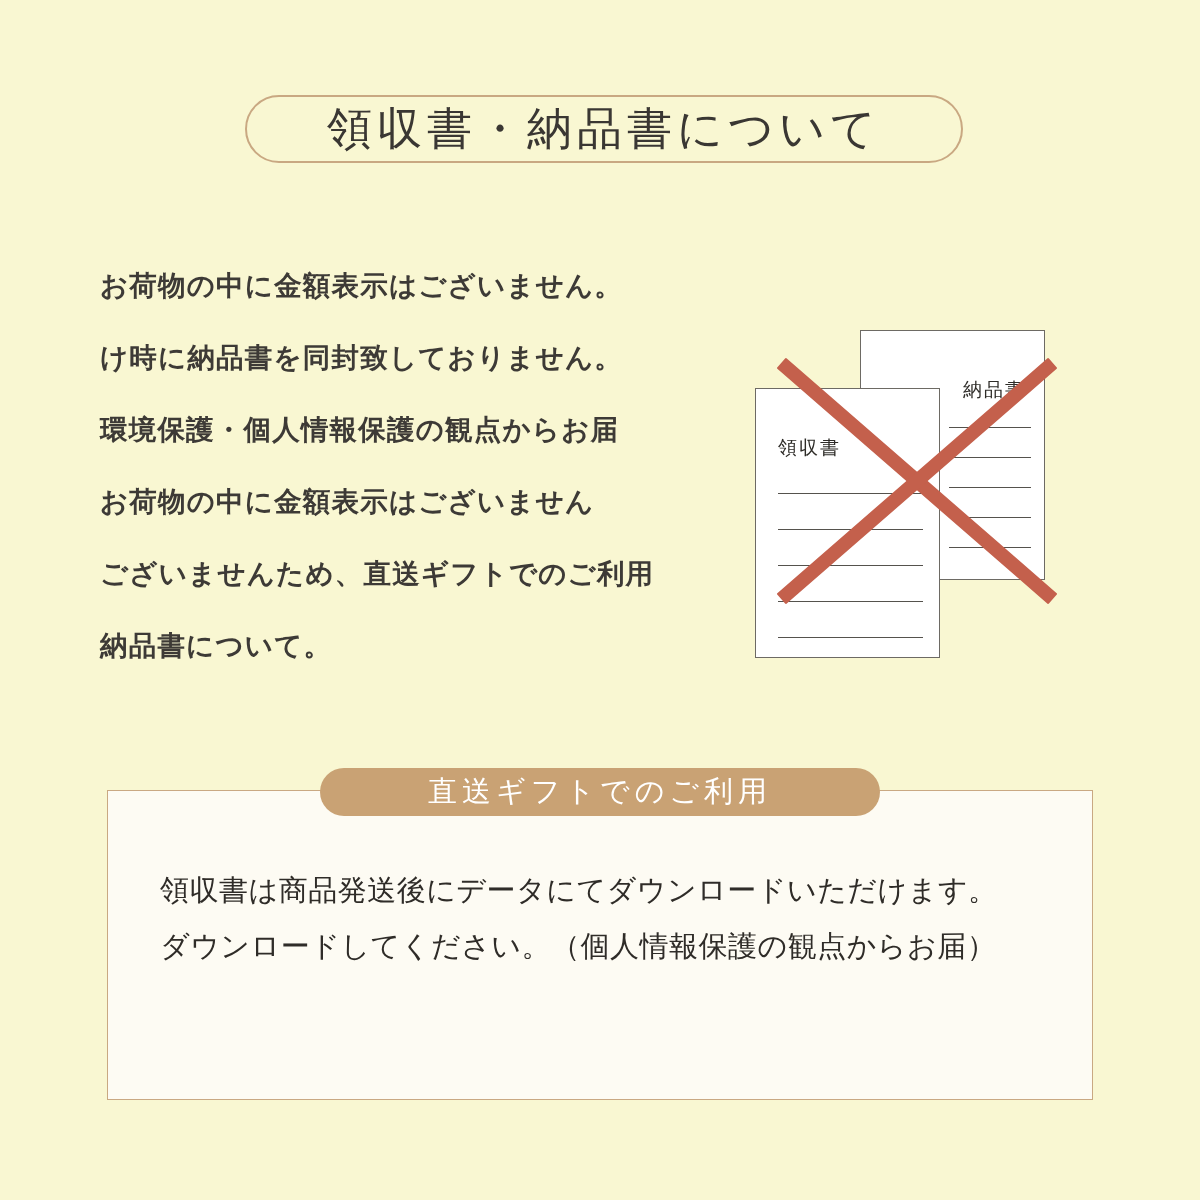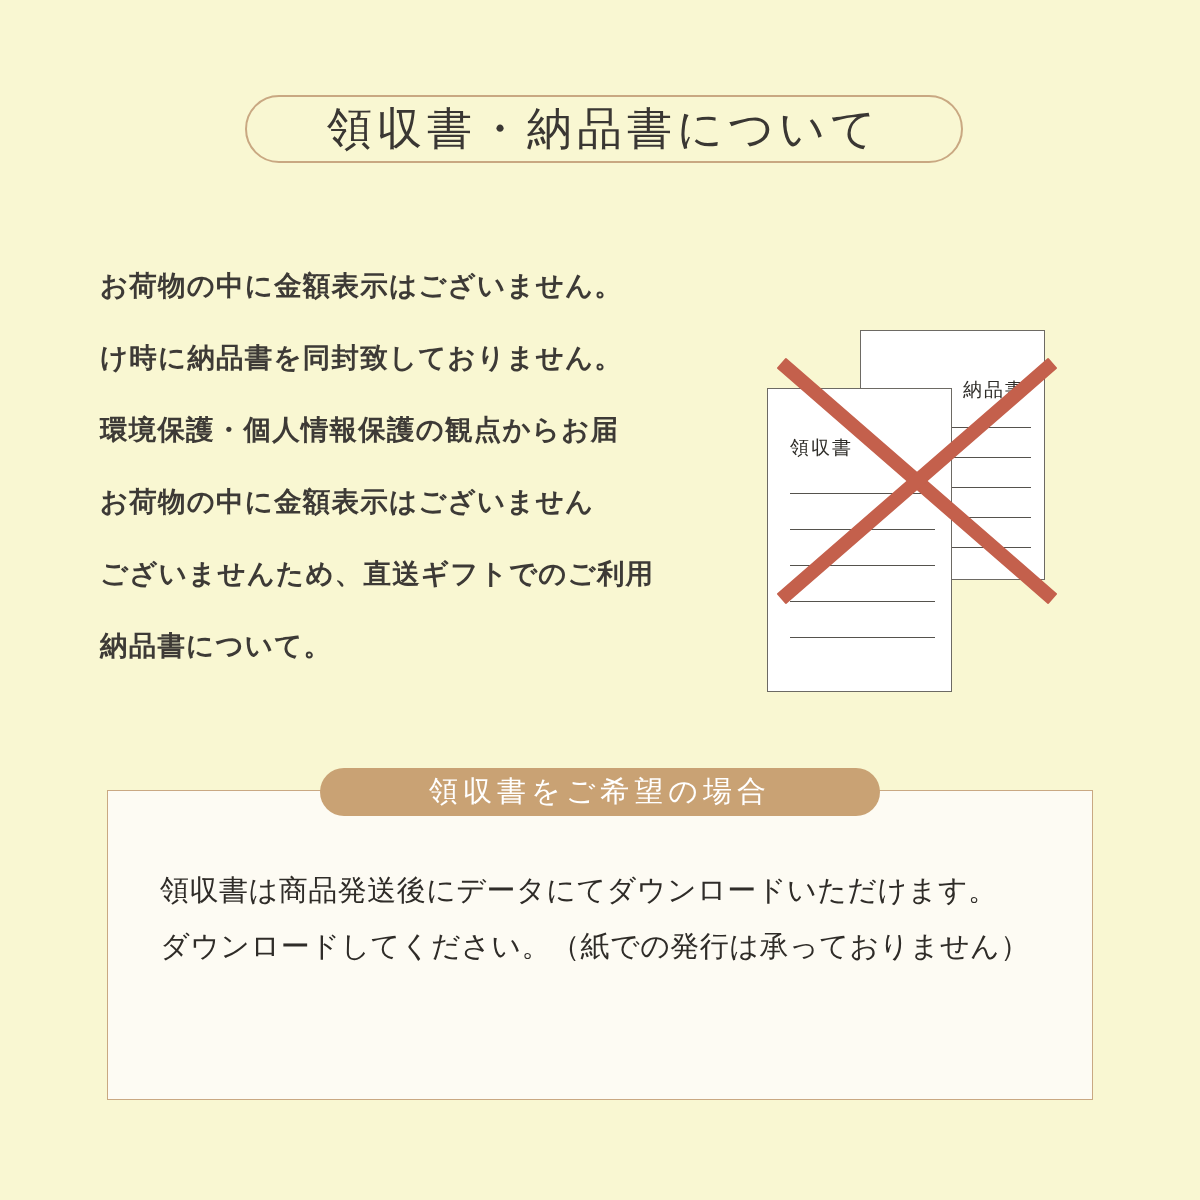--- a/index.html
+++ b/index.html
@@ -72,24 +72,24 @@
     border: 1.5px solid #6d6a64;
     box-sizing: border-box;
   }
   .doc.back {
     left: 105px;
     top: 20px;
     width: 185px;
     height: 250px;
   }
   .doc.front {
-    left: 12px;
+    left: 0;
     top: 78px;
     width: 185px;
-    height: 304px;
+    height: 270px;
     text-align: right;
   }
   .doc-title {
     position: absolute;
     font-size: 19px;
     letter-spacing: 2px;
     color: #2e2c28;
     white-space: nowrap;
   }
   .doc.back .doc-title {
@@ -221,18 +221,18 @@
   </div>
 
   <div class="cross">
     <div class="cross-bar a"></div>
     <div class="cross-bar b"></div>
   </div>
 </div>
 
 <div class="panel"></div>
 <div class="panel-badge">
-  <span class="panel-badge-text">領収書をご希望の場合</span>
+  <span class="panel-badge-text">直送ギフトでのご利用</span>
 </div>
 <div class="panel-body">
   <div class="panel-line">領収書は商品発送後にデータにてダウンロードいただけます。</div>
-  <div class="panel-line">ダウンロードしてください。（紙での発行は承っておりません）</div>
+  <div class="panel-line">ダウンロードしてください。（個人情報保護の観点からお届）</div>
 </div>
 
 </body></html>

